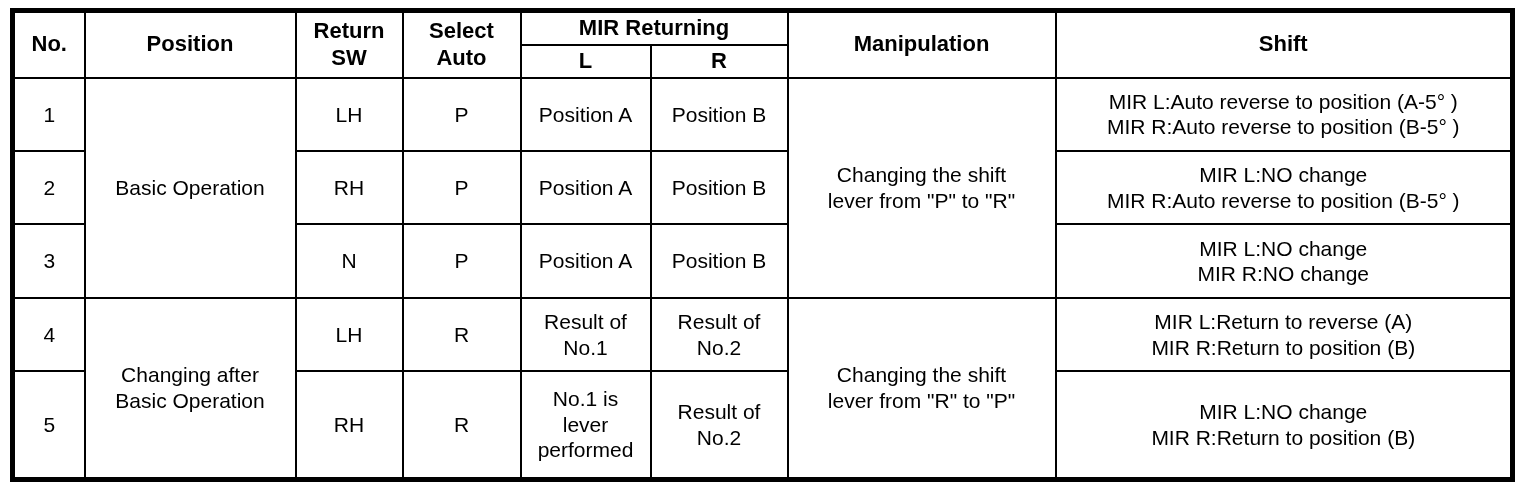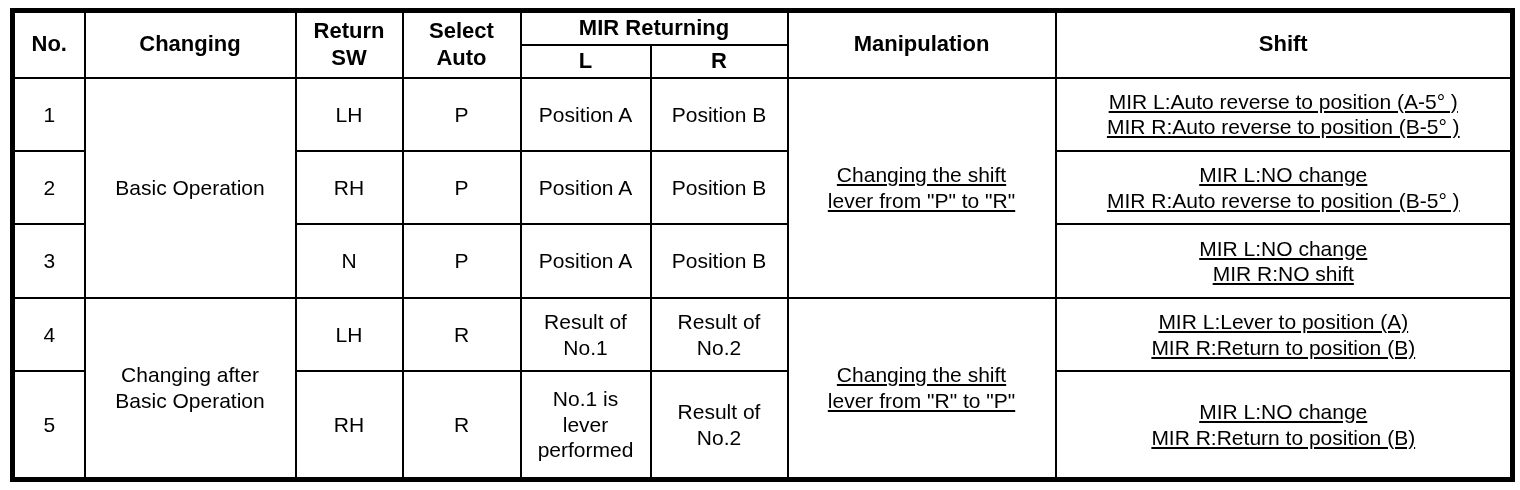--- a/index.html
+++ b/index.html
@@ -48,28 +48,26 @@
   
   th.sub {
     font-weight: bold;
     font-size: 22px;
   }
   td.result {
     text-align: left;
     padding-left: 10px;
     font-size: 21px;
     line-height: 1.3;
-    text-decoration: underline;
   }
   td.manip {
     text-align: left;
     padding-left: 10px;
     font-size: 21px;
     line-height: 1.3;
-    text-decoration: underline;
   }
   td.num { font-size: 21px; }
   .ln { display: block; white-space: nowrap; }
   
   col.c-no      { width: 72px; }
   col.c-op      { width: 211px; }
   col.c-sw      { width: 107px; }
   col.c-shift   { width: 118px; }
   col.c-mirl    { width: 130px; }
   col.c-mirr    { width: 137px; }
@@ -87,21 +85,21 @@
         <col class="c-sw">
         <col class="c-shift">
       <col class="c-mirl">
         <col class="c-mirr">
         <col class="c-manip">
         <col class="c-result">
     </colgroup>
     <thead>
       <tr>
         <th rowspan="2">No.</th>
-        <th rowspan="2">Changing</th>
+        <th rowspan="2">Position</th>
         <th rowspan="2">
           <span class="ln">Return</span>
           <span class="ln">SW</span>
         </th>
         <th rowspan="2">
           <span class="ln">Select</span>
           <span class="ln">Auto</span>
         </th>
         <th colspan="2">MIR Returning</th>
         <th rowspan="2">Manipulation</th>
@@ -141,21 +139,21 @@
         </td>
       </tr>
       <tr>
         <td class="num">3</td>
         <td>N</td>
         <td>P</td>
         <td>Position A</td>
         <td>Position B</td>
         <td class="result">
           <span class="ln">MIR L:NO change</span>
-          <span class="ln">MIR R:NO shift</span>
+          <span class="ln">MIR R:NO change</span>
         </td>
       </tr>
       <tr>
         <td class="num">4</td>
         <td rowspan="2">
           <span class="ln">Changing after</span>
           <span class="ln">Basic Operation</span>
         </td>
         <td>LH</td>
         <td>R</td>
@@ -165,21 +163,21 @@
         </td>
         <td>
           <span class="ln">Result of</span>
           <span class="ln">No.2</span>
         </td>
         <td class="manip" rowspan="2">
           <span class="ln">Changing the shift</span>
           <span class="ln">lever from "R" to "P"</span>
         </td>
         <td class="result">
-          <span class="ln">MIR L:Lever to position (A)</span>
+          <span class="ln">MIR L:Return to reverse (A)</span>
           <span class="ln">MIR R:Return to position (B)</span>
         </td>
       </tr>
       <tr>
         <td class="num">5</td>
         <td>RH</td>
         <td>R</td>
         <td>
           <span class="ln">No.1 is</span>
           <span class="ln">lever</span>

